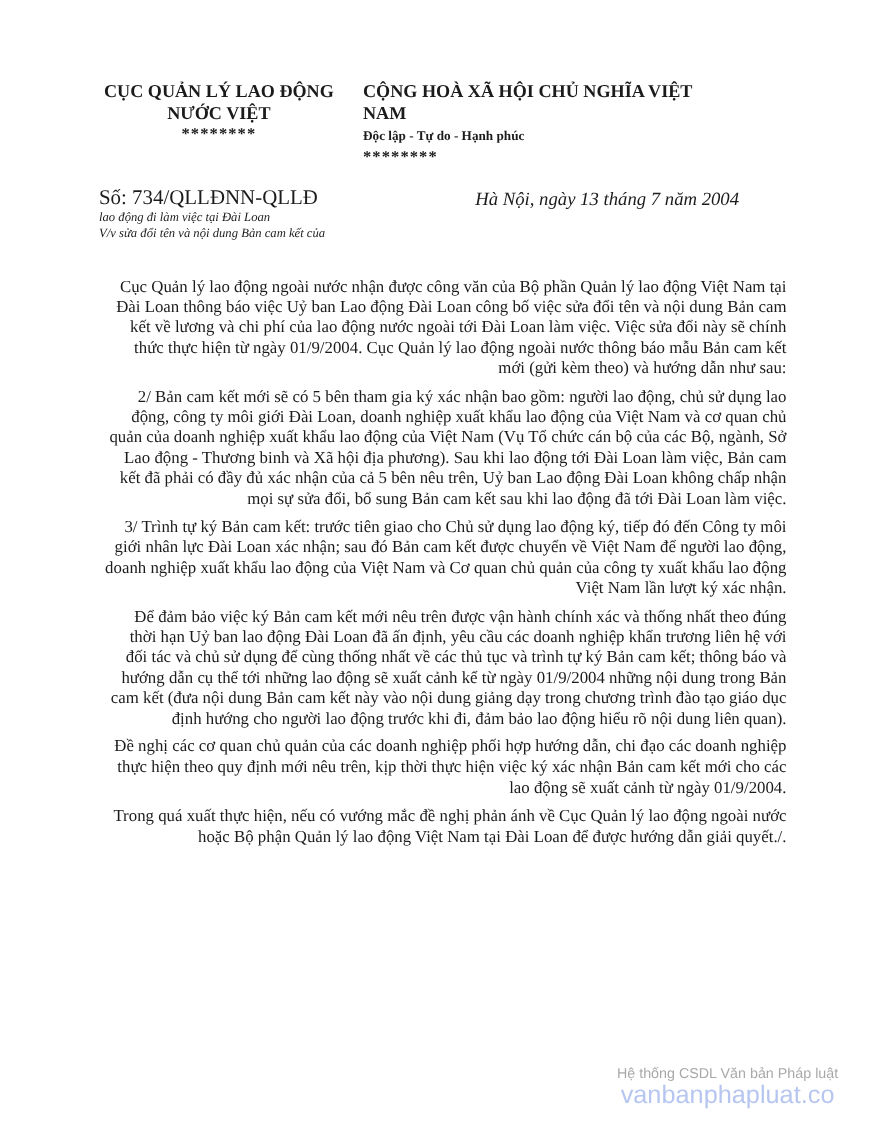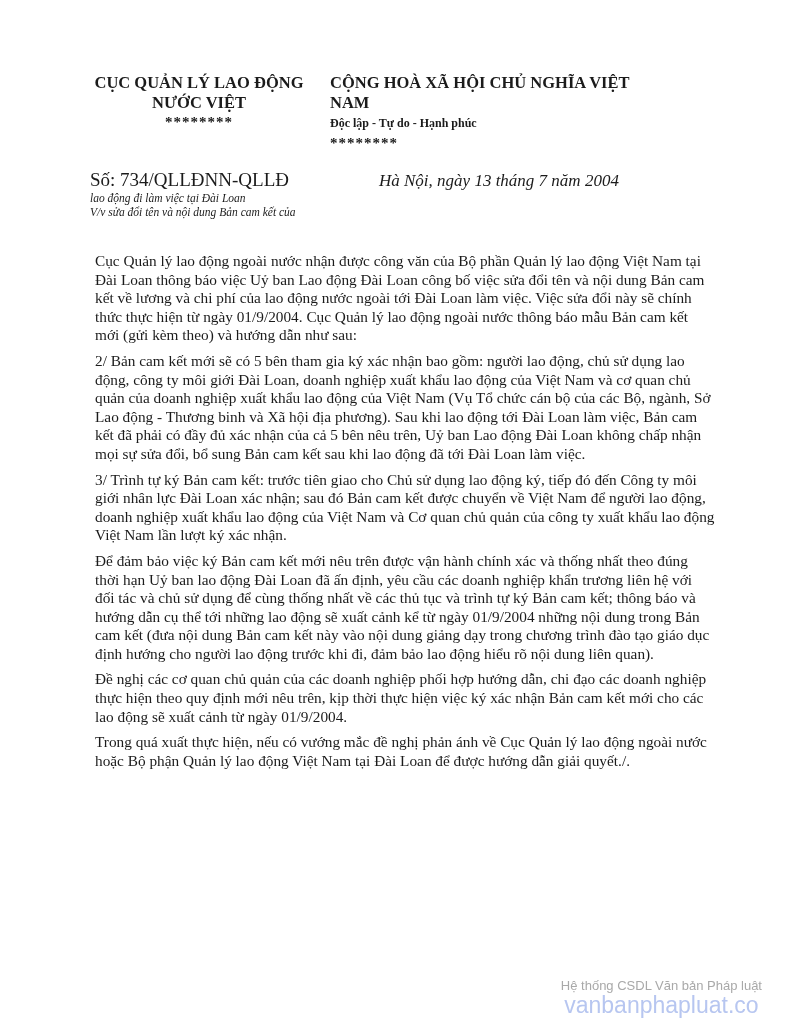--- a/index.html
+++ b/index.html
@@ -64,21 +64,21 @@
   }
   .subject-note {
     font-style: italic;
     font-size: 11.5px;
     line-height: 14px;
   }
   .place-date {
     font-style: italic;
     font-size: 17px;
     padding-top: 3px;
-    margin-left: 37px;
+    margin-left: 90px;
     white-space: nowrap;
   }
 
   
   .salutation {
     margin-top: 26px;
     text-align: center;
     font-size: 15.5px;
     line-height: 19px;
   }
@@ -88,27 +88,28 @@
 
   
   .body-text {
     margin: 33px 85px 0 95px;
     font-size: 15.3px;
     line-height: 18.6px;
     text-align: left;
   }
   .body-text p {
     margin: 0 0 7px 0;
+    text-align: right;
   }
 
   
   .watermark {
     position: absolute;
     right: 38px;
-    bottom: 16px;
+    bottom: 26px;
     text-align: right;
     font-family: "Liberation Sans", "DejaVu Sans", sans-serif;
     line-height: 1.12;
   }
   .wm-line1 {
     font-size: 13px;
   }
   .wm-line2 {
     font-size: 23px;
     text-align: center;

